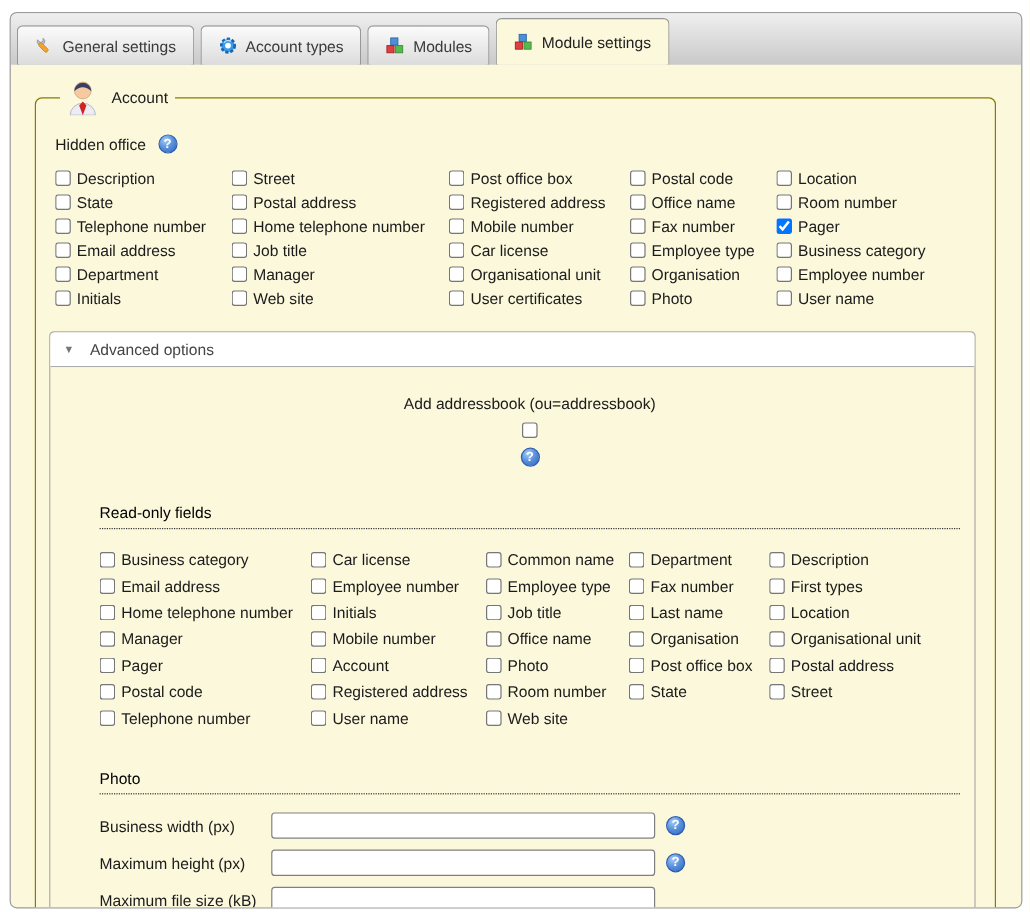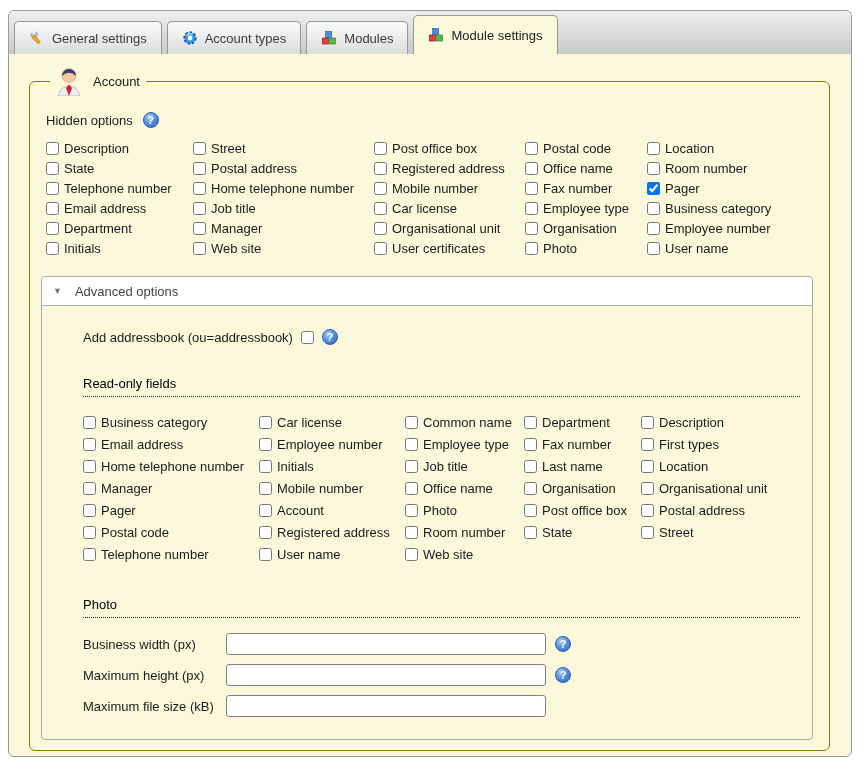--- a/index.html
+++ b/index.html
@@ -91,21 +91,21 @@
     display: flex; align-items: center; gap: 13px;
     padding: 0 11px;
     background: #fff;
     border-bottom: 1px solid #ababab;
     border-radius: 4px 4px 0 0;
     color: #444;
     cursor: pointer;
   }
   .tri { color: #777; font-size: 9px; line-height: 1; }
   .advbody { padding: 21px 12px 22px 41px; }
-  .addr-row { display: flex; align-items: center; gap: 8px; margin-top: 2px; }
+  .addr-row { display: flex; align-items: center; gap: 8px; margin-top: 2px; flex-direction: column; }
   .subheading {
     font-weight: normal;
     color: #000;
     border-bottom: 1px dotted #333;
     padding-bottom: 5px;
     margin: 31px 0 15px 0;
   }
   
   .photo-row { display: flex; align-items: center; margin-top: 9px; }
   .photo-row .flabel { width: 143px; flex: none; }
@@ -186,21 +186,21 @@
           <path d="M2.5 30 a10.5 10 0 0 1 21 0 z" fill="#ececf2" stroke="#b4b4c4" stroke-width="0.8"></path>
           <path d="M13 18.5 l3 3.5 -3 8 -3 -8 z" fill="#cf2424"></path>
           <circle cx="13" cy="9.4" r="7" fill="#f6c9a0" stroke="#c9a177" stroke-width="0.6"></circle>
           <path d="M5.9 10 A7.1 7.1 0 0 1 20.1 10 Q13 3.6 5.9 10 Z" fill="#394066"></path>
         </svg>
       </span>
       <span>Account</span>
     </legend>
 
     <div class="optlabel-row">
-      <span>Hidden options</span>
+      <span>Hidden office</span>
       <span class="help">?</span>
     </div>
 
     <table class="grid hidden-grid">
       <tbody id="hidden-grid-body">
           <tr>
             <td><label class="cb">
                 <input type="checkbox" style="">
                 <span>Description</span>
               </label></td>

